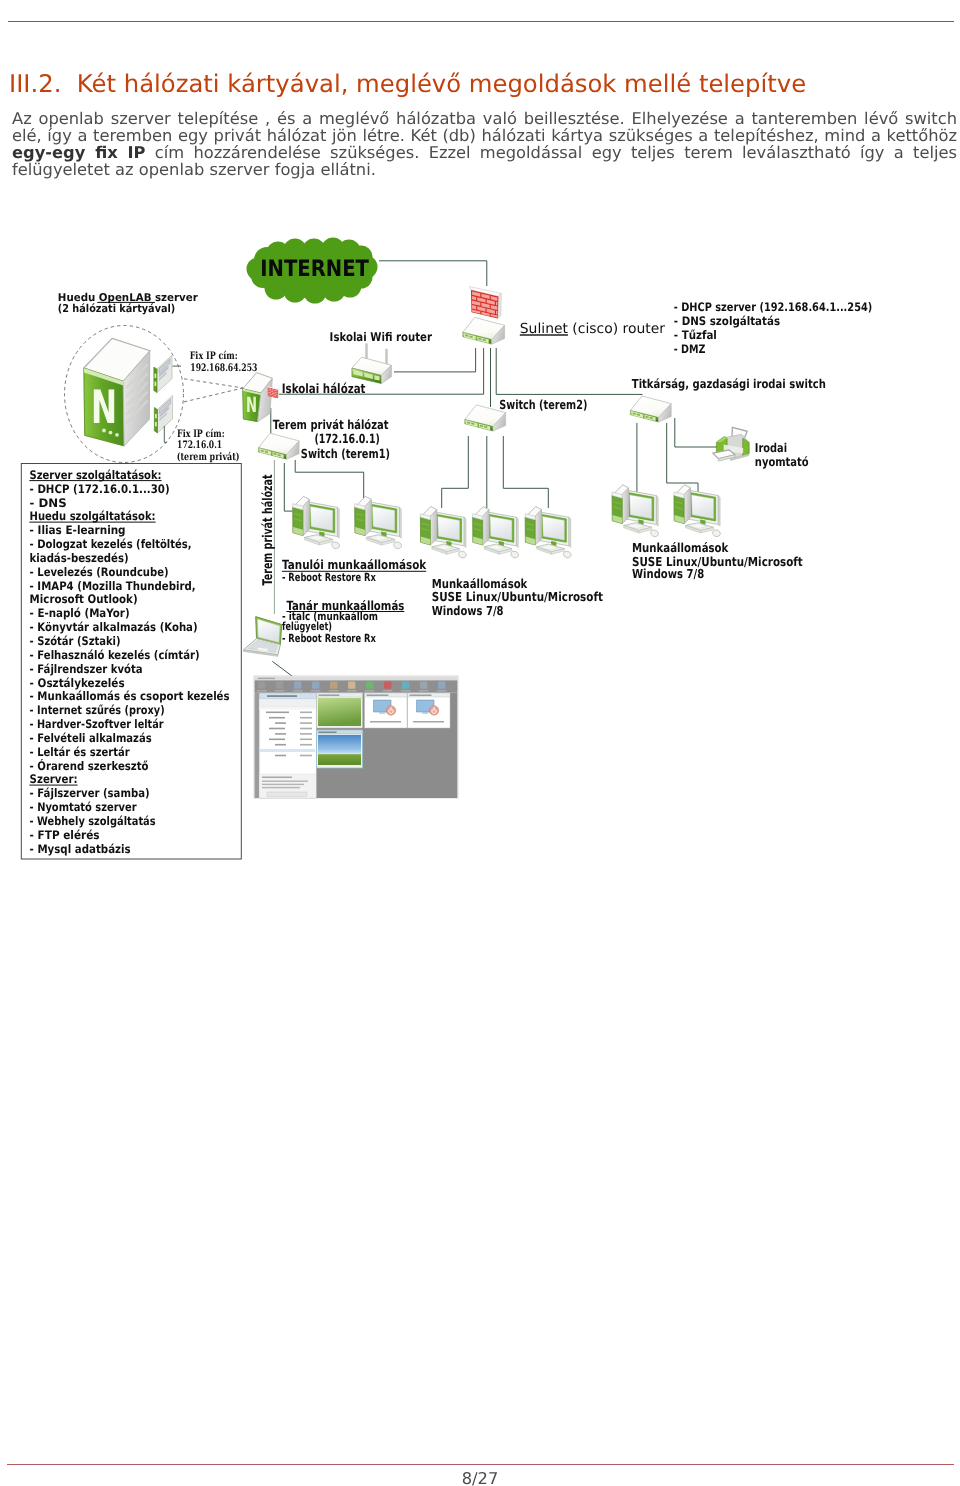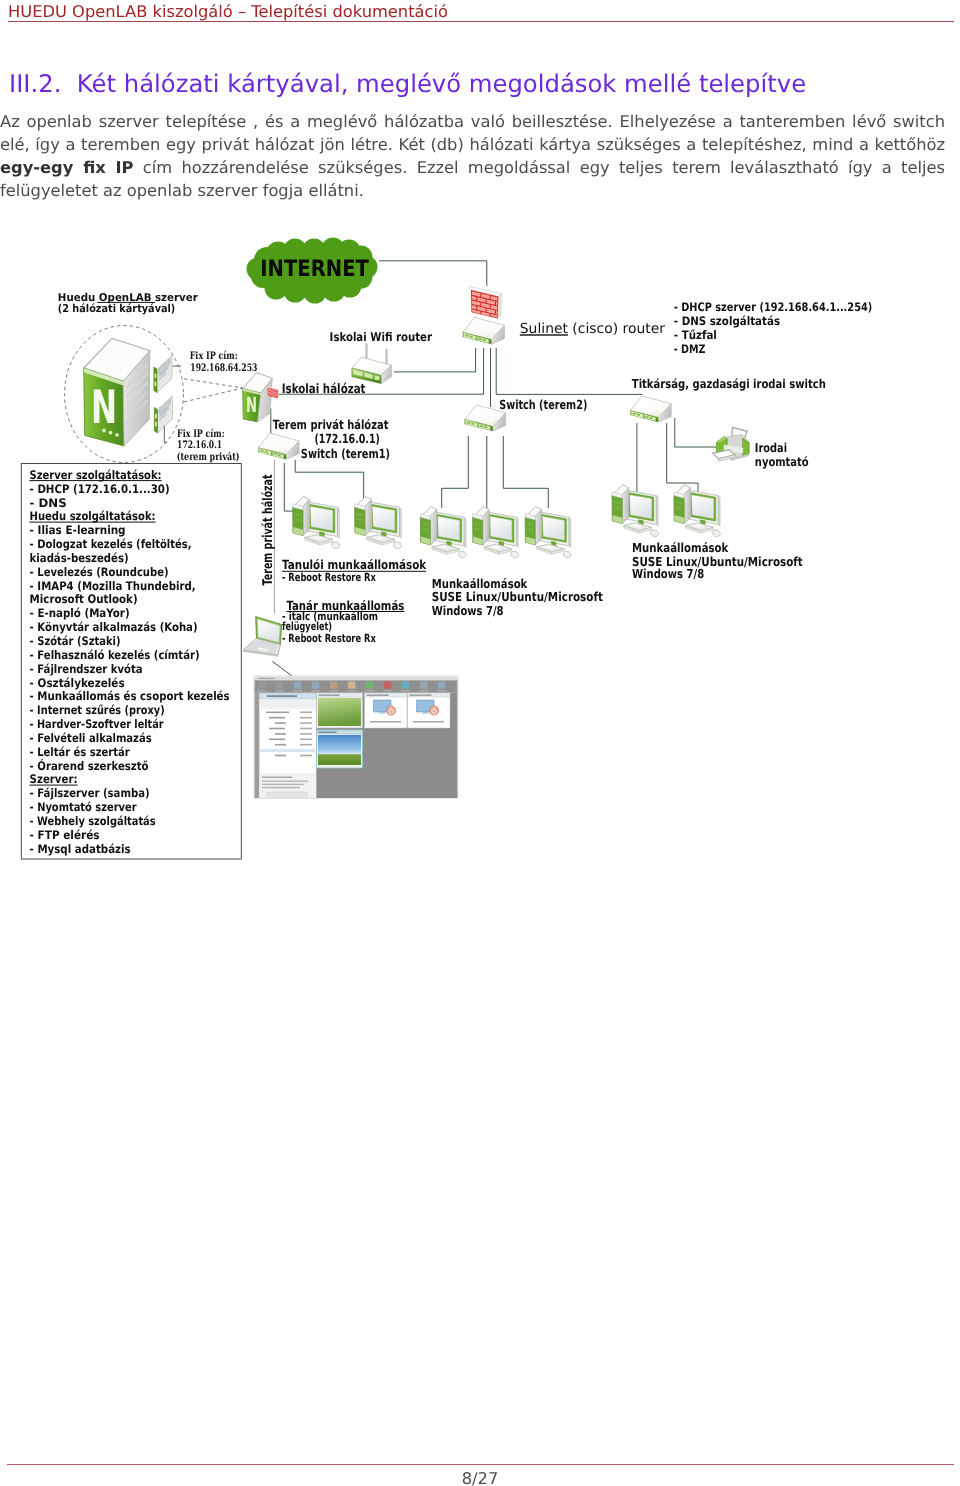--- a/index.html
+++ b/index.html
@@ -2,35 +2,32 @@
 <html lang="hu"><head>
 <meta charset="utf-8">
 <title>HUEDU OpenLAB</title>
 <style>
   html,body{margin:0;padding:0;}
   body{width:960px;height:1486px;background:#fff;font-family:"DejaVu Sans",sans-serif;-webkit-font-smoothing:antialiased;text-rendering:geometricPrecision;}
   .page{position:relative;width:960px;height:1486px;overflow:hidden;}
   .hdr{position:absolute;left:8px;top:2px;width:946px;}
   .hdr-text{font-family:"DejaVu Sans",sans-serif;font-size:16.3px;color:#a02626;letter-spacing:0;white-space:nowrap;}
   .hdr-rule{position:absolute;left:8px;top:21px;width:946px;height:1.3px;background:#a3484f;}
-  .title{position:absolute;left:9px;top:69px;font-size:24.3px;color:#6d28d9;font-family:"DejaVu Sans",sans-serif;white-space:nowrap;}
-  .body-par{position:absolute;left:0;top:109.5px;width:945px;font-size:16.3px;color:#4d4d4d;line-height:23px;text-align:justify;}
+  .title{position:absolute;left:9px;top:69px;font-size:24.3px;color:#c2410c;font-family:"DejaVu Sans",sans-serif;white-space:nowrap;}
+  .body-par{position:absolute;left:12px;top:109.5px;width:945px;font-size:16.3px;color:#4d4d4d;line-height:17px;text-align:justify;}
   .body-par b{font-weight:bold;color:#333;}
   .caption{position:absolute;left:0;top:912px;width:960px;text-align:center;font-size:16.3px;color:#4d4d4d;}
   .ftr-rule{position:absolute;left:7px;top:1464px;width:947px;height:1.1px;background:#b55a60;}
   .ftr{position:absolute;left:0;top:1469px;width:960px;text-align:center;font-size:16.3px;color:#4d4d4d;}
   .fig{position:absolute;left:0;top:222px;width:960px;height:680px;}
 </style>
 </head>
 <body>
 
 <div class="page">
-  <div class="hdr">
-    <span class="hdr-text">HUEDU OpenLAB kiszolgáló – Telepítési dokumentáció</span>
-  </div>
   <div class="hdr-rule"></div>
 
   <div class="title">
     <span>III.2.</span>&nbsp;&nbsp;<span>Két hálózati kártyával, meglévő megoldások mellé telepítve</span>
   </div>
 
   <div class="body-par">
     <span>Az openlab szerver telepítése , és a meglévő hálózatba való beillesztése. Elhelyezése a tanteremben lévő switch elé, így a teremben egy privát hálózat jön létre. Két (db) hálózati kártya szükséges a telepítéshez, mind a kettőhöz </span><b>egy-egy fix IP</b><span> cím hozzárendelése szükséges. Ezzel megoldással egy teljes terem leválasztható így a teljes felügyeletet az openlab szerver fogja ellátni.</span>
   </div>
 

